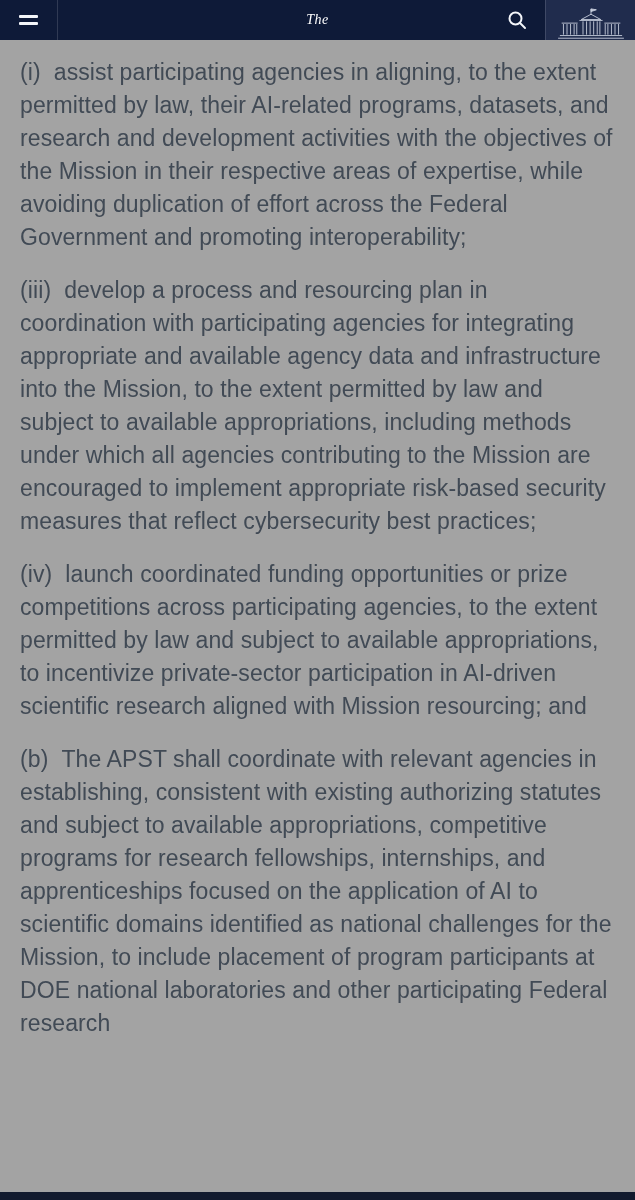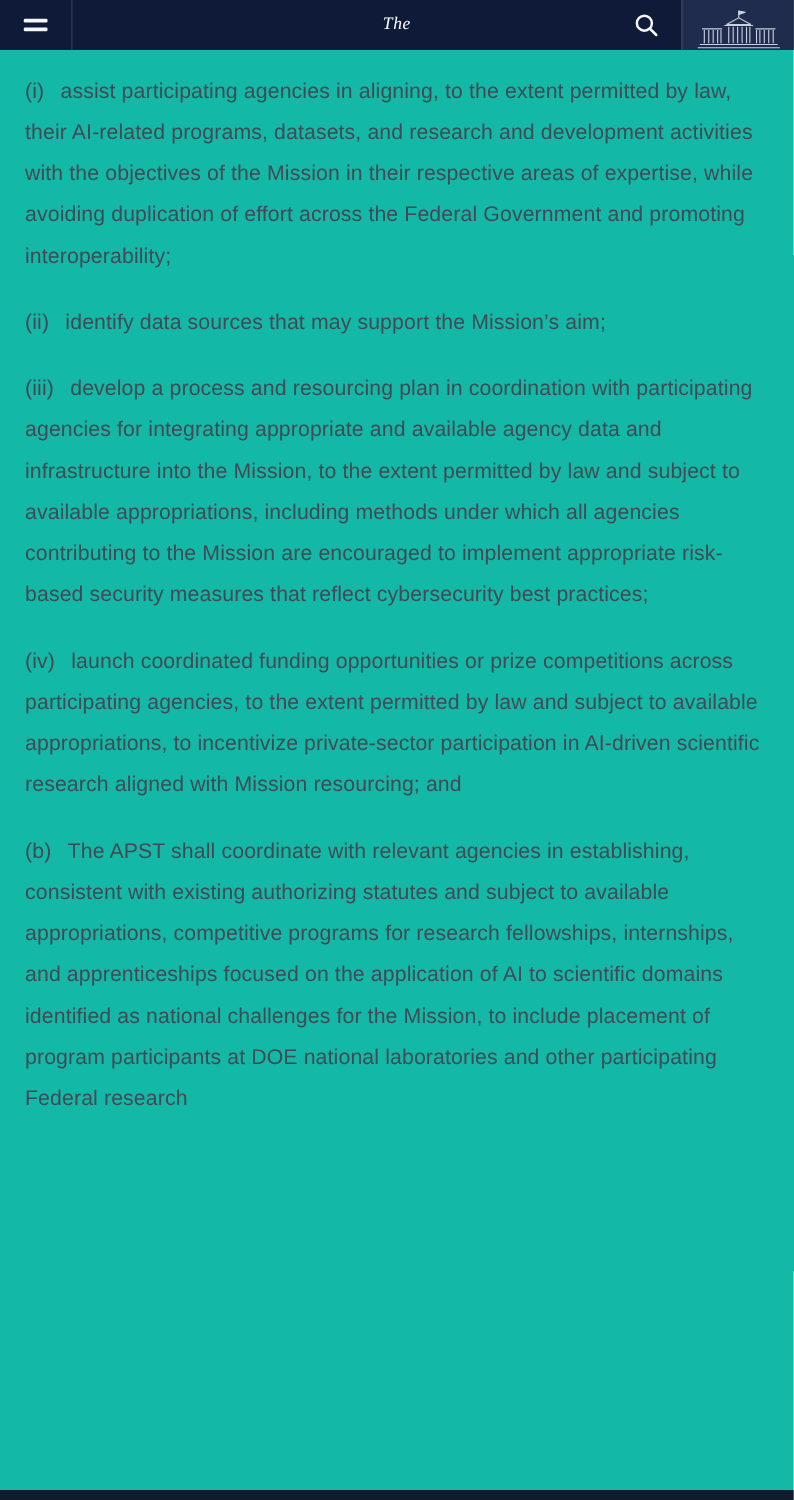--- a/index.html
+++ b/index.html
@@ -8,21 +8,21 @@
     width: 635px;
     height: 1200px;
     overflow: hidden;
     background: #fdfdfd;
     font-family: "Liberation Sans", sans-serif;
   }
   .page {
     position: relative;
     width: 635px;
     height: 1200px;
-    background: #14b8a6;
+    background: #a3a3a3;
   }
   
   .header {
     position: relative;
     width: 100%;
     height: 40px;
     background: #0e1a38;
     display: flex;
     align-items: stretch;
   }
@@ -103,21 +103,21 @@
     justify-content: center;
     cursor: pointer;
     overflow: hidden;
   }
   
   .content {
     padding: 16px 18px 0 20px;
   }
   .content p {
     margin: 0 0 20px 0;
-    font-size: 17px;
+    font-size: 23px;
     line-height: 33px;
     color: #414a55;
     letter-spacing: 0.1px;
   }
   .marker {
     margin-right: 13px;
   }
   
   .bottom-bar {
     position: absolute;
@@ -188,21 +188,20 @@
             <line x1="5" y1="31" x2="75" y2="31"></line>
             <line x1="3" y1="34" x2="77" y2="34"></line>
           </g>
         </svg>
       </div>
     </div>
   </div>
 
   <div class="content">
     <p><span class="marker">(i)</span><span>assist participating agencies in aligning, to the extent permitted by law, their AI-related programs, datasets, and research and development activities with the objectives of the Mission in their respective areas of expertise, while avoiding duplication of effort across the Federal Government and promoting interoperability;</span></p>
-    <p><span class="marker">(ii)</span><span>identify data sources that may support the Mission’s aim;</span></p>
     <p><span class="marker">(iii)</span><span>develop a process and resourcing plan in coordination with participating agencies for integrating appropriate and available agency data and infrastructure into the Mission, to the extent permitted by law and subject to available appropriations, including methods under which all agencies contributing to the Mission are encouraged to implement appropriate risk-based security measures that reflect cybersecurity best practices;</span></p>
     <p><span class="marker">(iv)</span><span>launch coordinated funding opportunities or prize competitions across participating agencies, to the extent permitted by law and subject to available appropriations, to incentivize private-sector participation in AI-driven scientific research aligned with Mission resourcing; and</span></p>
     <p><span class="marker">(b)</span><span>The APST shall coordinate with relevant agencies in establishing, consistent with existing authorizing statutes and subject to available appropriations, competitive programs for research fellowships, internships, and apprenticeships focused on the application of AI to scientific domains identified as national challenges for the Mission, to include placement of program participants at DOE national laboratories and other participating Federal research</span></p>
   </div>
 
   <div class="bottom-bar"></div>
 
 </div>
 
 </body></html>

